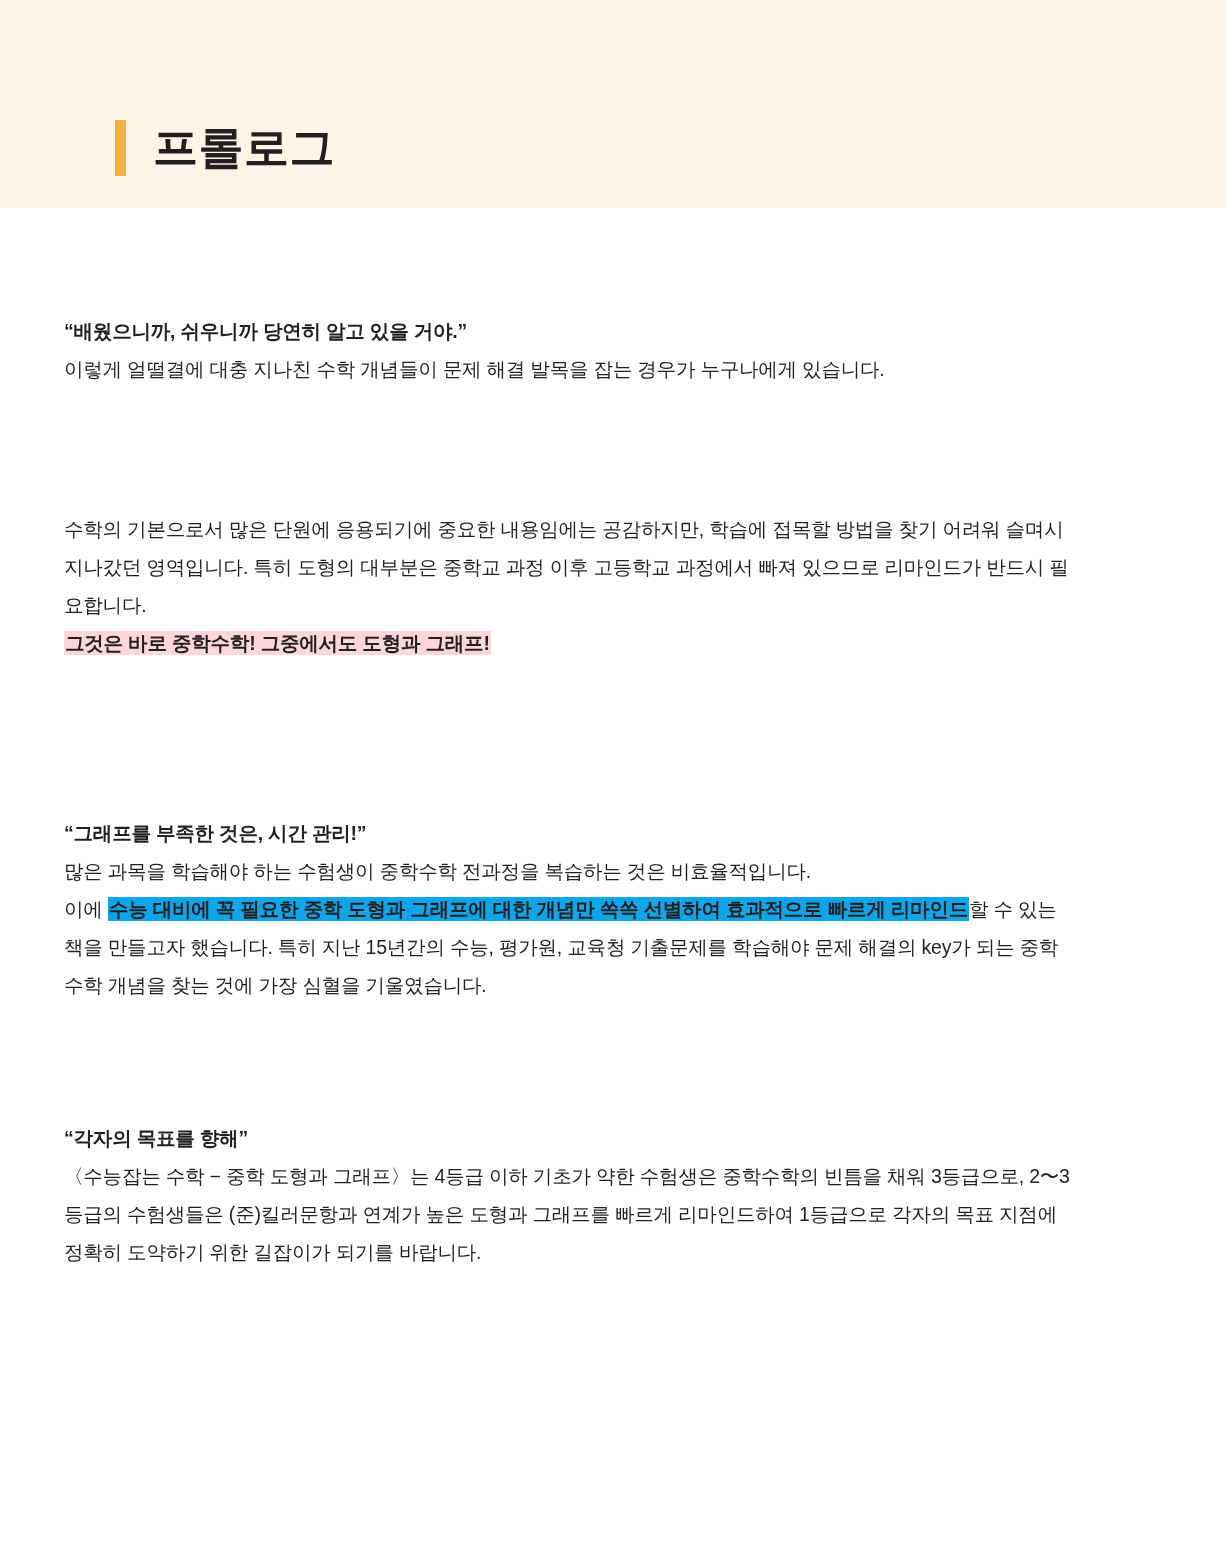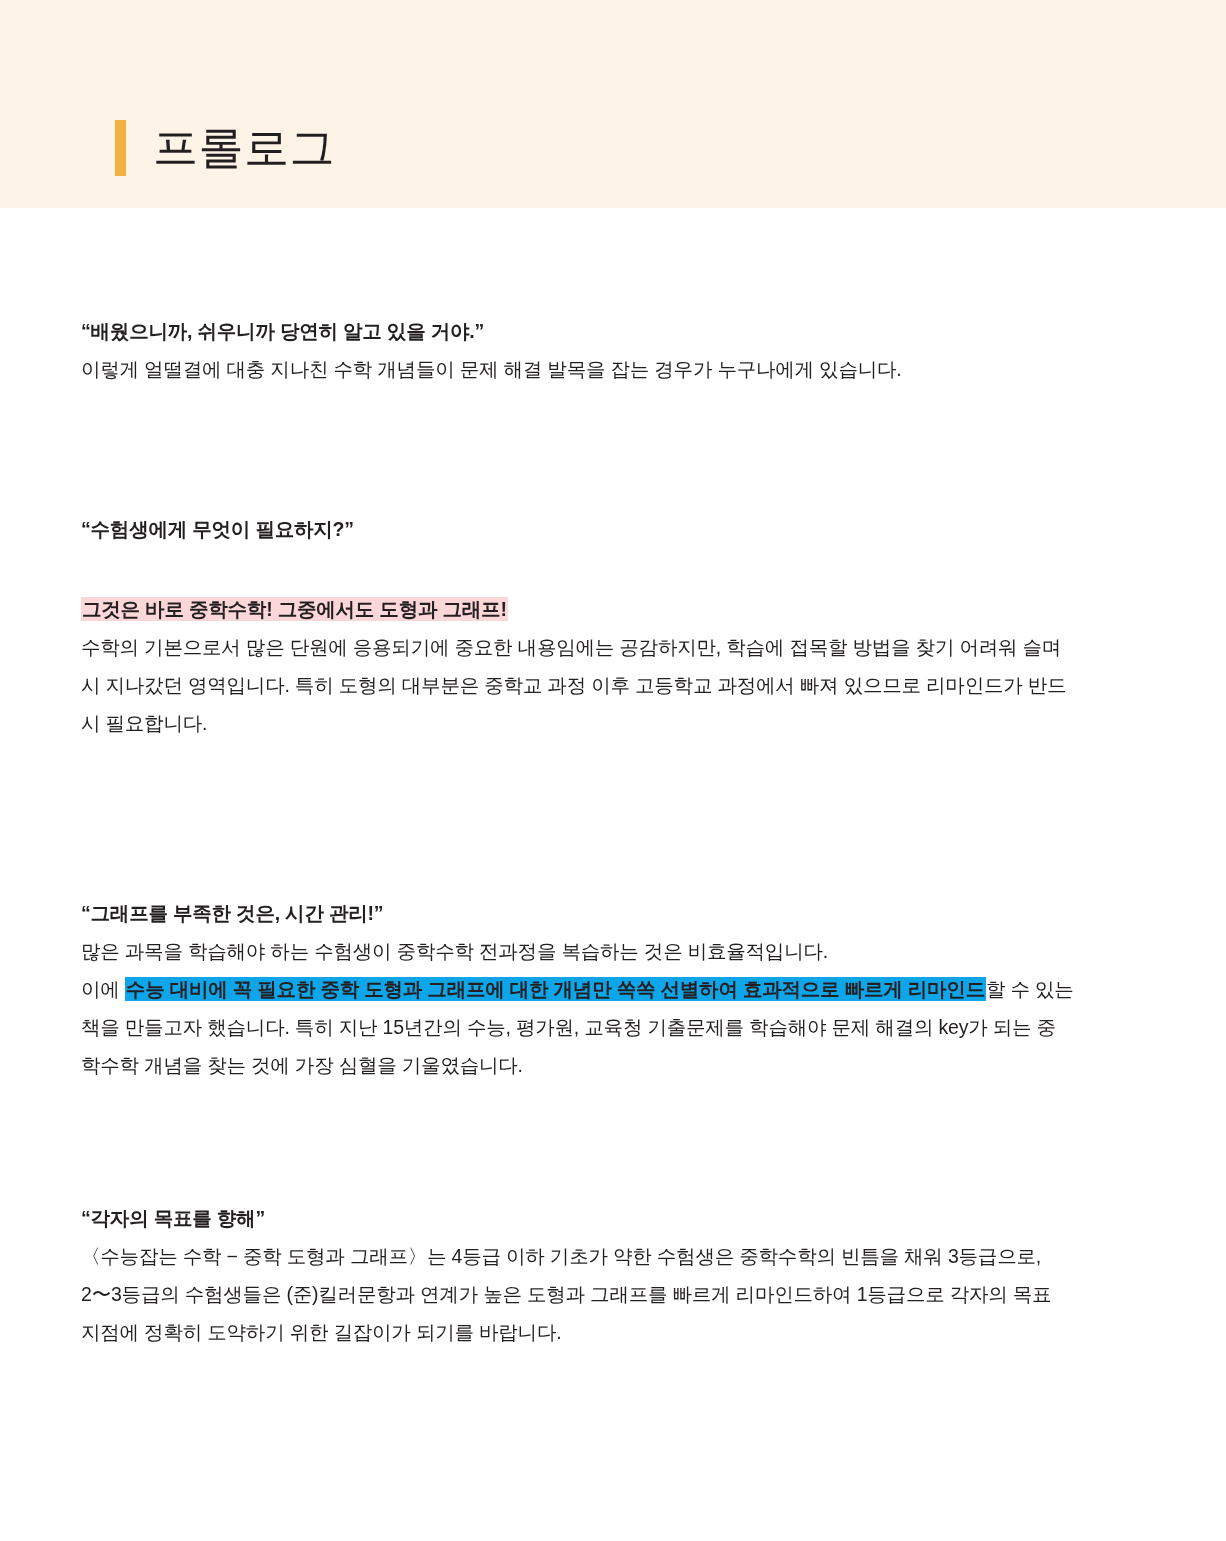--- a/index.html
+++ b/index.html
@@ -31,30 +31,30 @@
   }
   .header-bar {
     width: 11px;
     height: 56px;
     background: #f5b041;
     margin-right: 27px;
     flex: 0 0 auto;
   }
   .header-title {
     font-size: 45px;
-    font-weight: normal;
+    font-weight: bold;
     letter-spacing: 0.5px;
     color: #231f20;
     line-height: 1;
   }
 
   
   .content {
     position: relative;
-    padding: 0 152px 0 81px;
+    padding: 0 152px 0 64px;
     box-sizing: border-box;
   }
   .block {
     margin: 0;
   }
   .block p {
     margin: 0;
     font-size: 19.5px;
     line-height: 1.95;
     color: #231f20;
@@ -99,26 +99,25 @@
 </div>
 
 <div class="content">
 
   <section class="block b1">
     <p class="quote">“배웠으니까, 쉬우니까 당연히 알고 있을 거야.”</p>
     <p>이렇게 얼떨결에 대충 지나친 수학 개념들이 문제 해결 발목을 잡는 경우가 누구나에게 있습니다.</p>
   </section>
 
   <section class="block b2">
-    <p class="quote">“수험생에게 무엇이 필요하지?”</p>
   </section>
 
   <section class="block b3">
+    <p>수학의 기본으로서 많은 단원에 응용되기에 중요한 내용임에는 공감하지만, 학습에 접목할 방법을 찾기 어려워 슬며시 지나갔던 영역입니다. 특히 도형의 대부분은 중학교 과정 이후 고등학교 과정에서 빠져 있으므로 리마인드가 반드시 필요합니다.</p>
     <p><span class="hl-pink">그것은 바로 중학수학! 그중에서도 도형과 그래프!</span></p>
-    <p>수학의 기본으로서 많은 단원에 응용되기에 중요한 내용임에는 공감하지만, 학습에 접목할 방법을 찾기 어려워 슬며시 지나갔던 영역입니다. 특히 도형의 대부분은 중학교 과정 이후 고등학교 과정에서 빠져 있으므로 리마인드가 반드시 필요합니다.</p>
   </section>
 
   <section class="block b4">
     <p class="quote">“그래프를 부족한 것은, 시간 관리!”</p>
     <p>많은 과목을 학습해야 하는 수험생이 중학수학 전과정을 복습하는 것은 비효율적입니다.</p>
     <p><span>이에 </span><span class="hl-soft">수능 대비에 꼭 필요한 중학 도형과 그래프에 대한 개념만 쏙쏙 선별하여 효과적으로 빠르게 리마인드</span><span>할 수 있는 책을 만들고자 했습니다. 특히 지난 15년간의 수능, 평가원, 교육청 기출문제를 학습해야 문제 해결의 key가 되는 중학수학 개념을 찾는 것에 가장 심혈을 기울였습니다.</span></p>
   </section>
 
   <section class="block b5">
     <p class="quote">“각자의 목표를 향해”</p>

